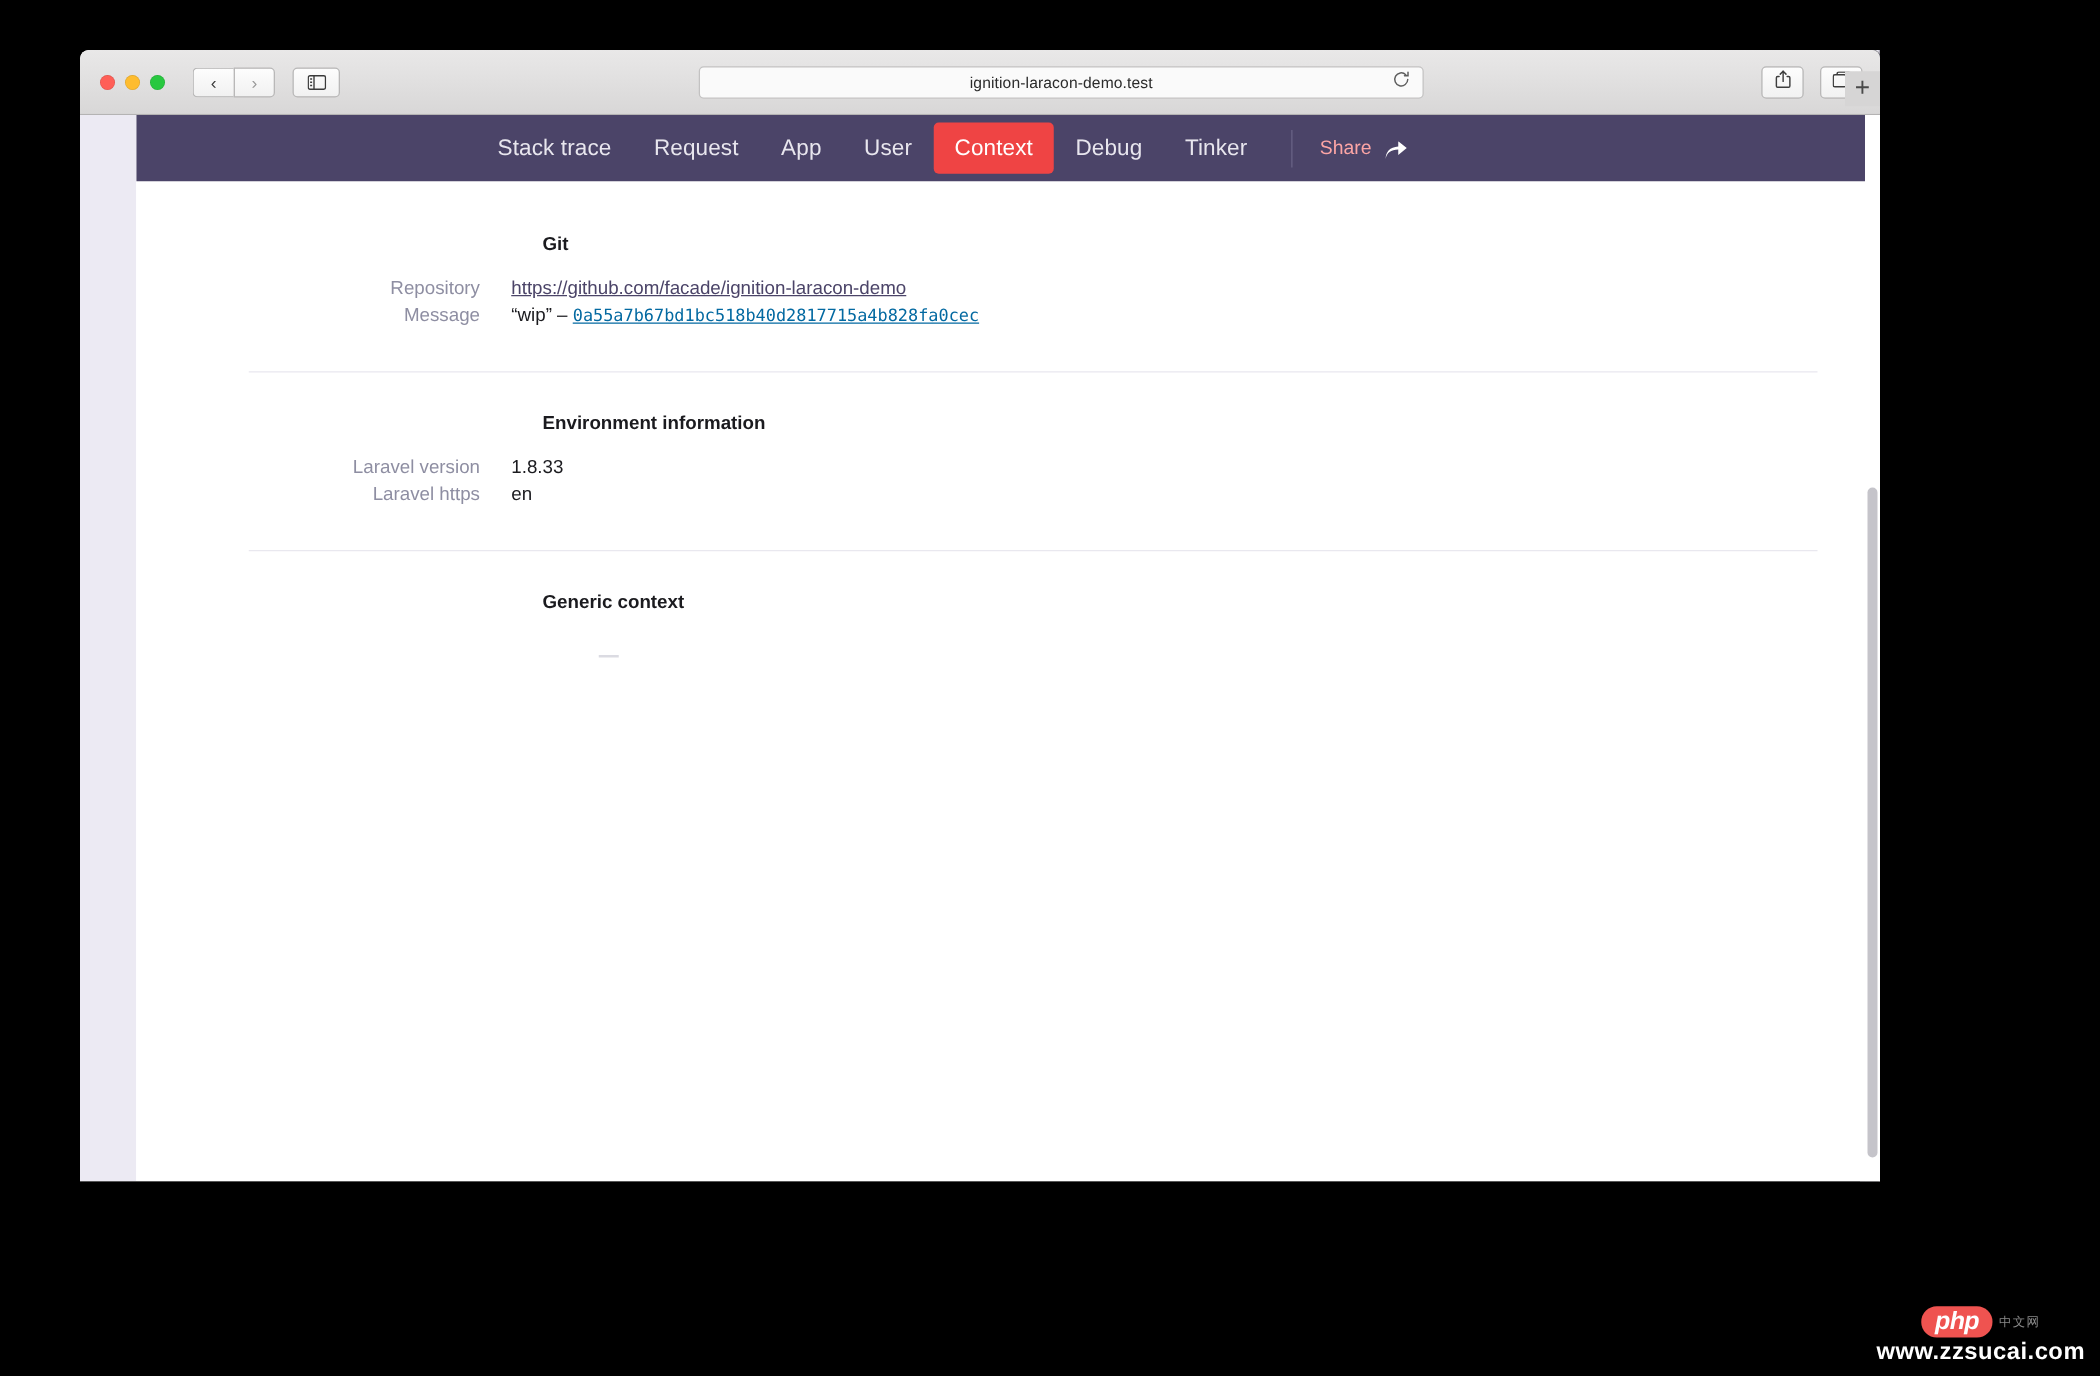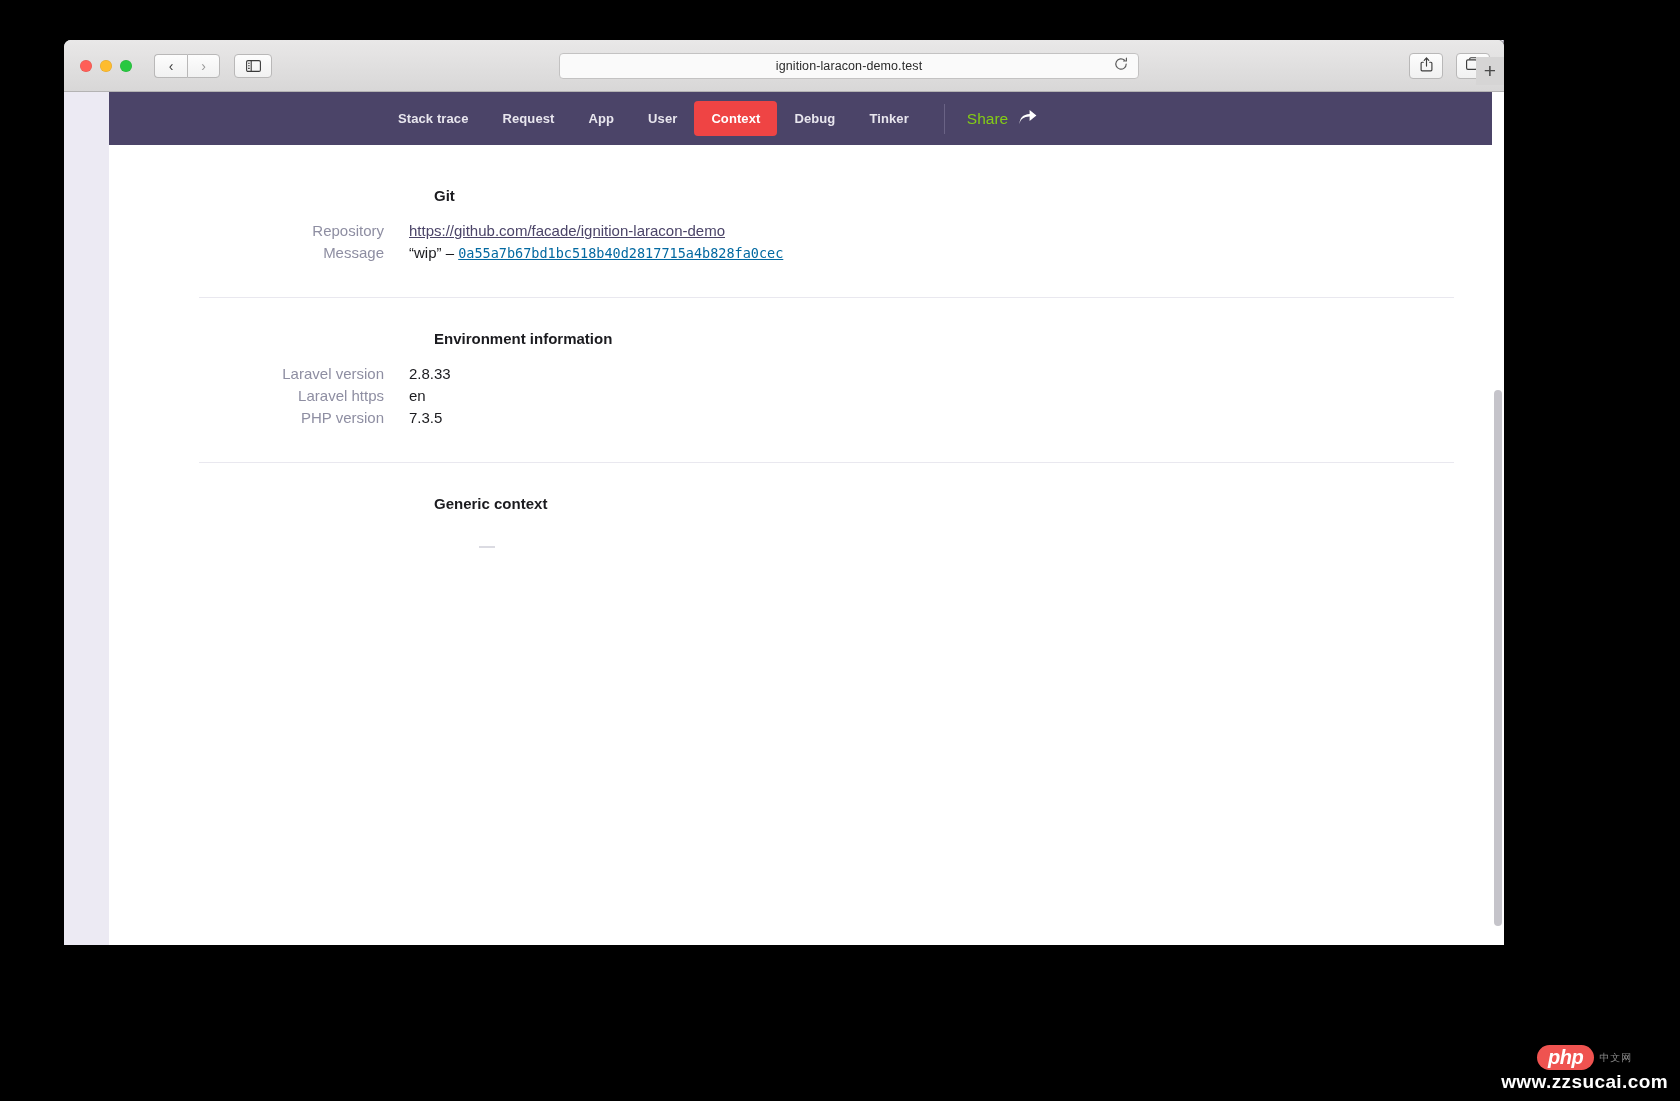--- a/index.html
+++ b/index.html
@@ -165,42 +165,41 @@
   
   .ig-nav {
     height: 53px;
     background: #4b4468;
     display: flex;
     align-items: center;
     padding-left: 272px;
   }
   .ig-tab {
     color: #e8e6ee;
-    font-size: 13px;
+    font-size: 18px;
     padding: 10px 17px;
     border-radius: 4px;
     white-space: nowrap;
     letter-spacing: 0.1px;
-    font-weight: bold;
   }
   .ig-tab.active {
     background: #ef4444;
     color: #ffffff;
   }
   .ig-sep {
     width: 1px;
     height: 30px;
     background: #6a6385;
     margin: 0 14px 0 18px;
   }
   .ig-share {
     display: flex;
-    align-items: flex-start;
+    align-items: flex-end;
     gap: 11px;
-    color: #84cc16;
+    color: #fca5a5;
     font-size: 15.5px;
     padding: 10px 8px;
   }
   .share-arrow { display: flex; align-items: center; color: #ffffff; }
 
   
   .section {
     padding-top: 0;
   }
   .sec-title {
@@ -430,29 +429,25 @@
           </div>
         </div>
 
         <div class="divider"></div>
 
         <div class="section" style="padding-top:32px">
           <div class="sec-title">Environment information</div>
           <div class="kv-list">
             <div class="kv-row">
               <div class="kv-key">Laravel version</div>
-              <div class="kv-val">2.8.33</div>
+              <div class="kv-val">1.8.33</div>
             </div>
             <div class="kv-row">
               <div class="kv-key">Laravel https</div>
               <div class="kv-val">en</div>
-            </div>
-            <div class="kv-row">
-              <div class="kv-key">PHP version</div>
-              <div class="kv-val">7.3.5</div>
             </div>
           </div>
         </div>
 
         <div class="divider"></div>
 
         <div class="section" style="padding-top:32px">
           <div class="sec-title">Generic context</div>
           <div class="blank-dash"></div>
         </div>

